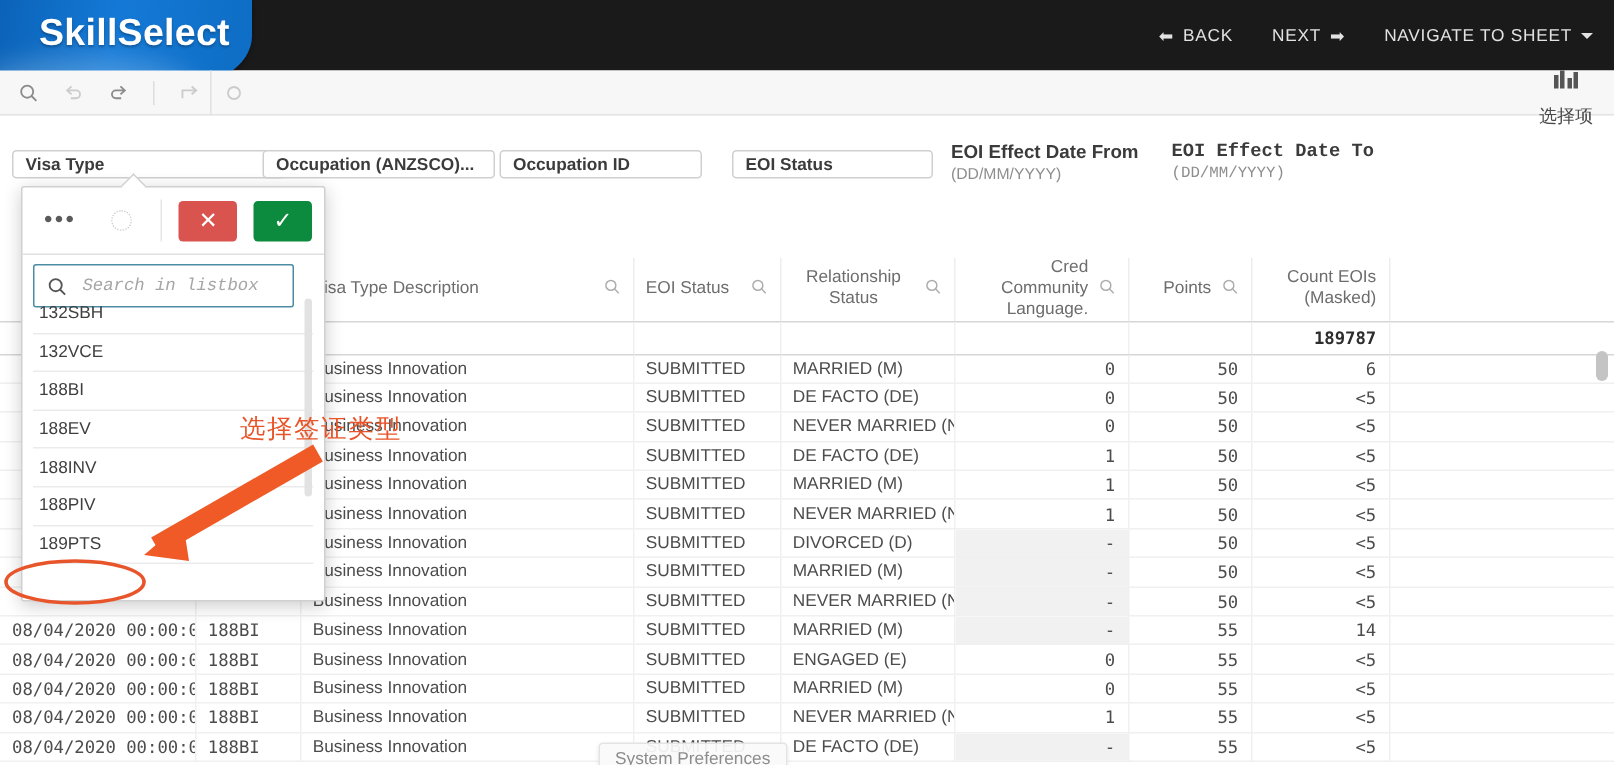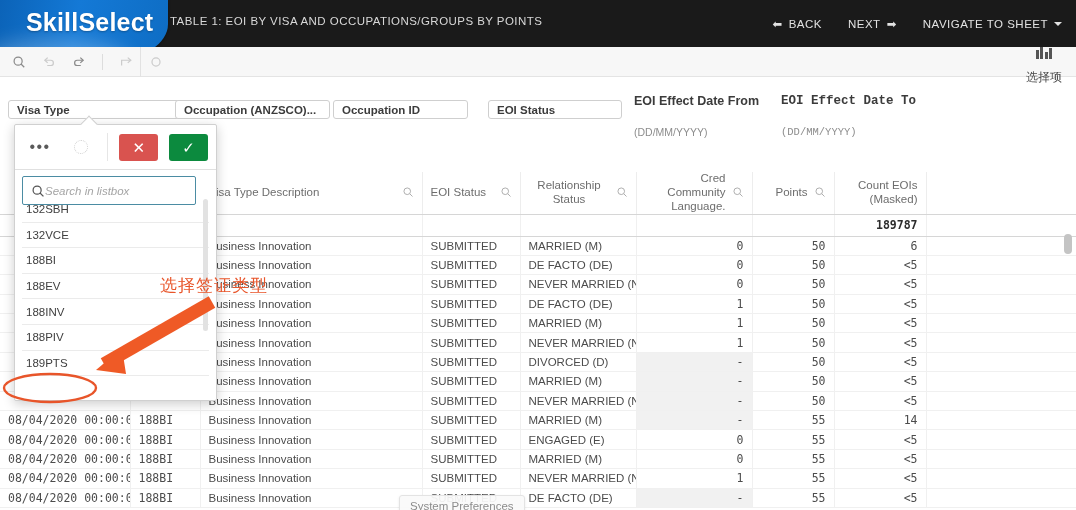--- a/index.html
+++ b/index.html
@@ -74,21 +74,21 @@
   .filterbar { position: absolute; left: 0; top: 86px; width: 1076px; height: 42px; }
   .filter-chip {
     position: absolute; top: 14px; height: 19px;
     border: 1px solid #cfcfcf; border-radius: 3px; background: #fff;
     font-size: 11.5px; font-weight: bold; color: #3b3b3b;
     display: flex; align-items: center; padding: 0 8px; cursor: pointer;
     white-space: nowrap; overflow: hidden;
   }
   .date-field { position: absolute; top: 8px; cursor: text; }
   .date-field .dl { font-size: 12.5px; font-weight: bold; color: #3b3b3b; white-space: nowrap; }
-  .date-field .dh { font-size: 10.5px; color: #8d8d8d; margin-top: 18px; white-space: nowrap; }
+  .date-field .dh { font-size: 10.5px; color: #8d8d8d; margin-top: 2px; white-space: nowrap; }
 
   
   .table-wrap { position: absolute; left: 0; top: 172px; width: 1076px; height: 338px; overflow: hidden; background: #fff; }
   table.grid { border-collapse: collapse; table-layout: fixed; width: 1076px; }
   table.grid th {
     height: 42px; vertical-align: middle; padding: 0 8px;
     border-bottom: 1px solid #d6d6d6; border-right: 1px solid #ededed;
     background: #fff; font-weight: normal; font-size: 11.5px; color: #6d6d6d;
     position: relative;
   }
@@ -134,22 +134,23 @@
   .pop-divider { width:1px; height:28px; background:#e6e6e6; margin-left: 6px; }
   .btn-sq {
     width: 41px; height: 27px; border-radius: 3px; margin-left: 7px; cursor: pointer;
     display: flex; align-items: center; justify-content: center; color: #fff;
     font-size: 15px; line-height: 1;
   }
   .btn-cancel { background: #d9534f; }
   .btn-confirm { background: #0c8a3e; }
   .pop-search {
     position: relative; margin: 6px 20px 0 7px; height: 29px;
-    border: 1px solid #4b8ca3; border-radius: 2px; display: flex; align-items: center; padding: 0 8px; gap: 0;
+    border: 1px solid #4b8ca3; border-radius: 2px; display: flex; align-items: center; padding: 0 8px; gap: 10px;
     cursor: text;
+    font-family: Liberation Mono, monospace;
   }
   .pop-search .ph { font-size: 11.5px; color: #a5a5a5; font-style: italic; }
   .pop-list { position: absolute; left: 7px; right: 7px; top: 72px; bottom: 8px; overflow: hidden; }
   .pop-item {
     height: 25.6px; display: flex; align-items: center; padding-left: 4px;
     font-size: 11.5px; color: #3f3f3f; border-bottom: 1px solid #ebebeb; cursor: pointer;
   }
   .pop-scrollbar { position: absolute; right: 8px; top: 74px; width: 5px; height: 132px; background: #e2e2e2; border-radius: 4px; }
 
   
@@ -174,21 +175,20 @@
   }
 </style>
 </head>
 <body>
 
 <div id="app">
 
   <div class="topbar">
     <div class="brand-blob"></div>
     <div class="brand-text">SkillSelect</div>
-    <div class="topbar-title">TABLE 1: EOI BY VISA AND OCCUPATIONS/GROUPS BY POINTS</div>
     <div class="topnav">
       <div class="topnav-item">
         <span>⬅</span>
         <span>BACK</span>
       </div>
       <div class="topnav-item">
         <span>NEXT</span>
         <span>➡</span>
       </div>
       <div class="topnav-item">

